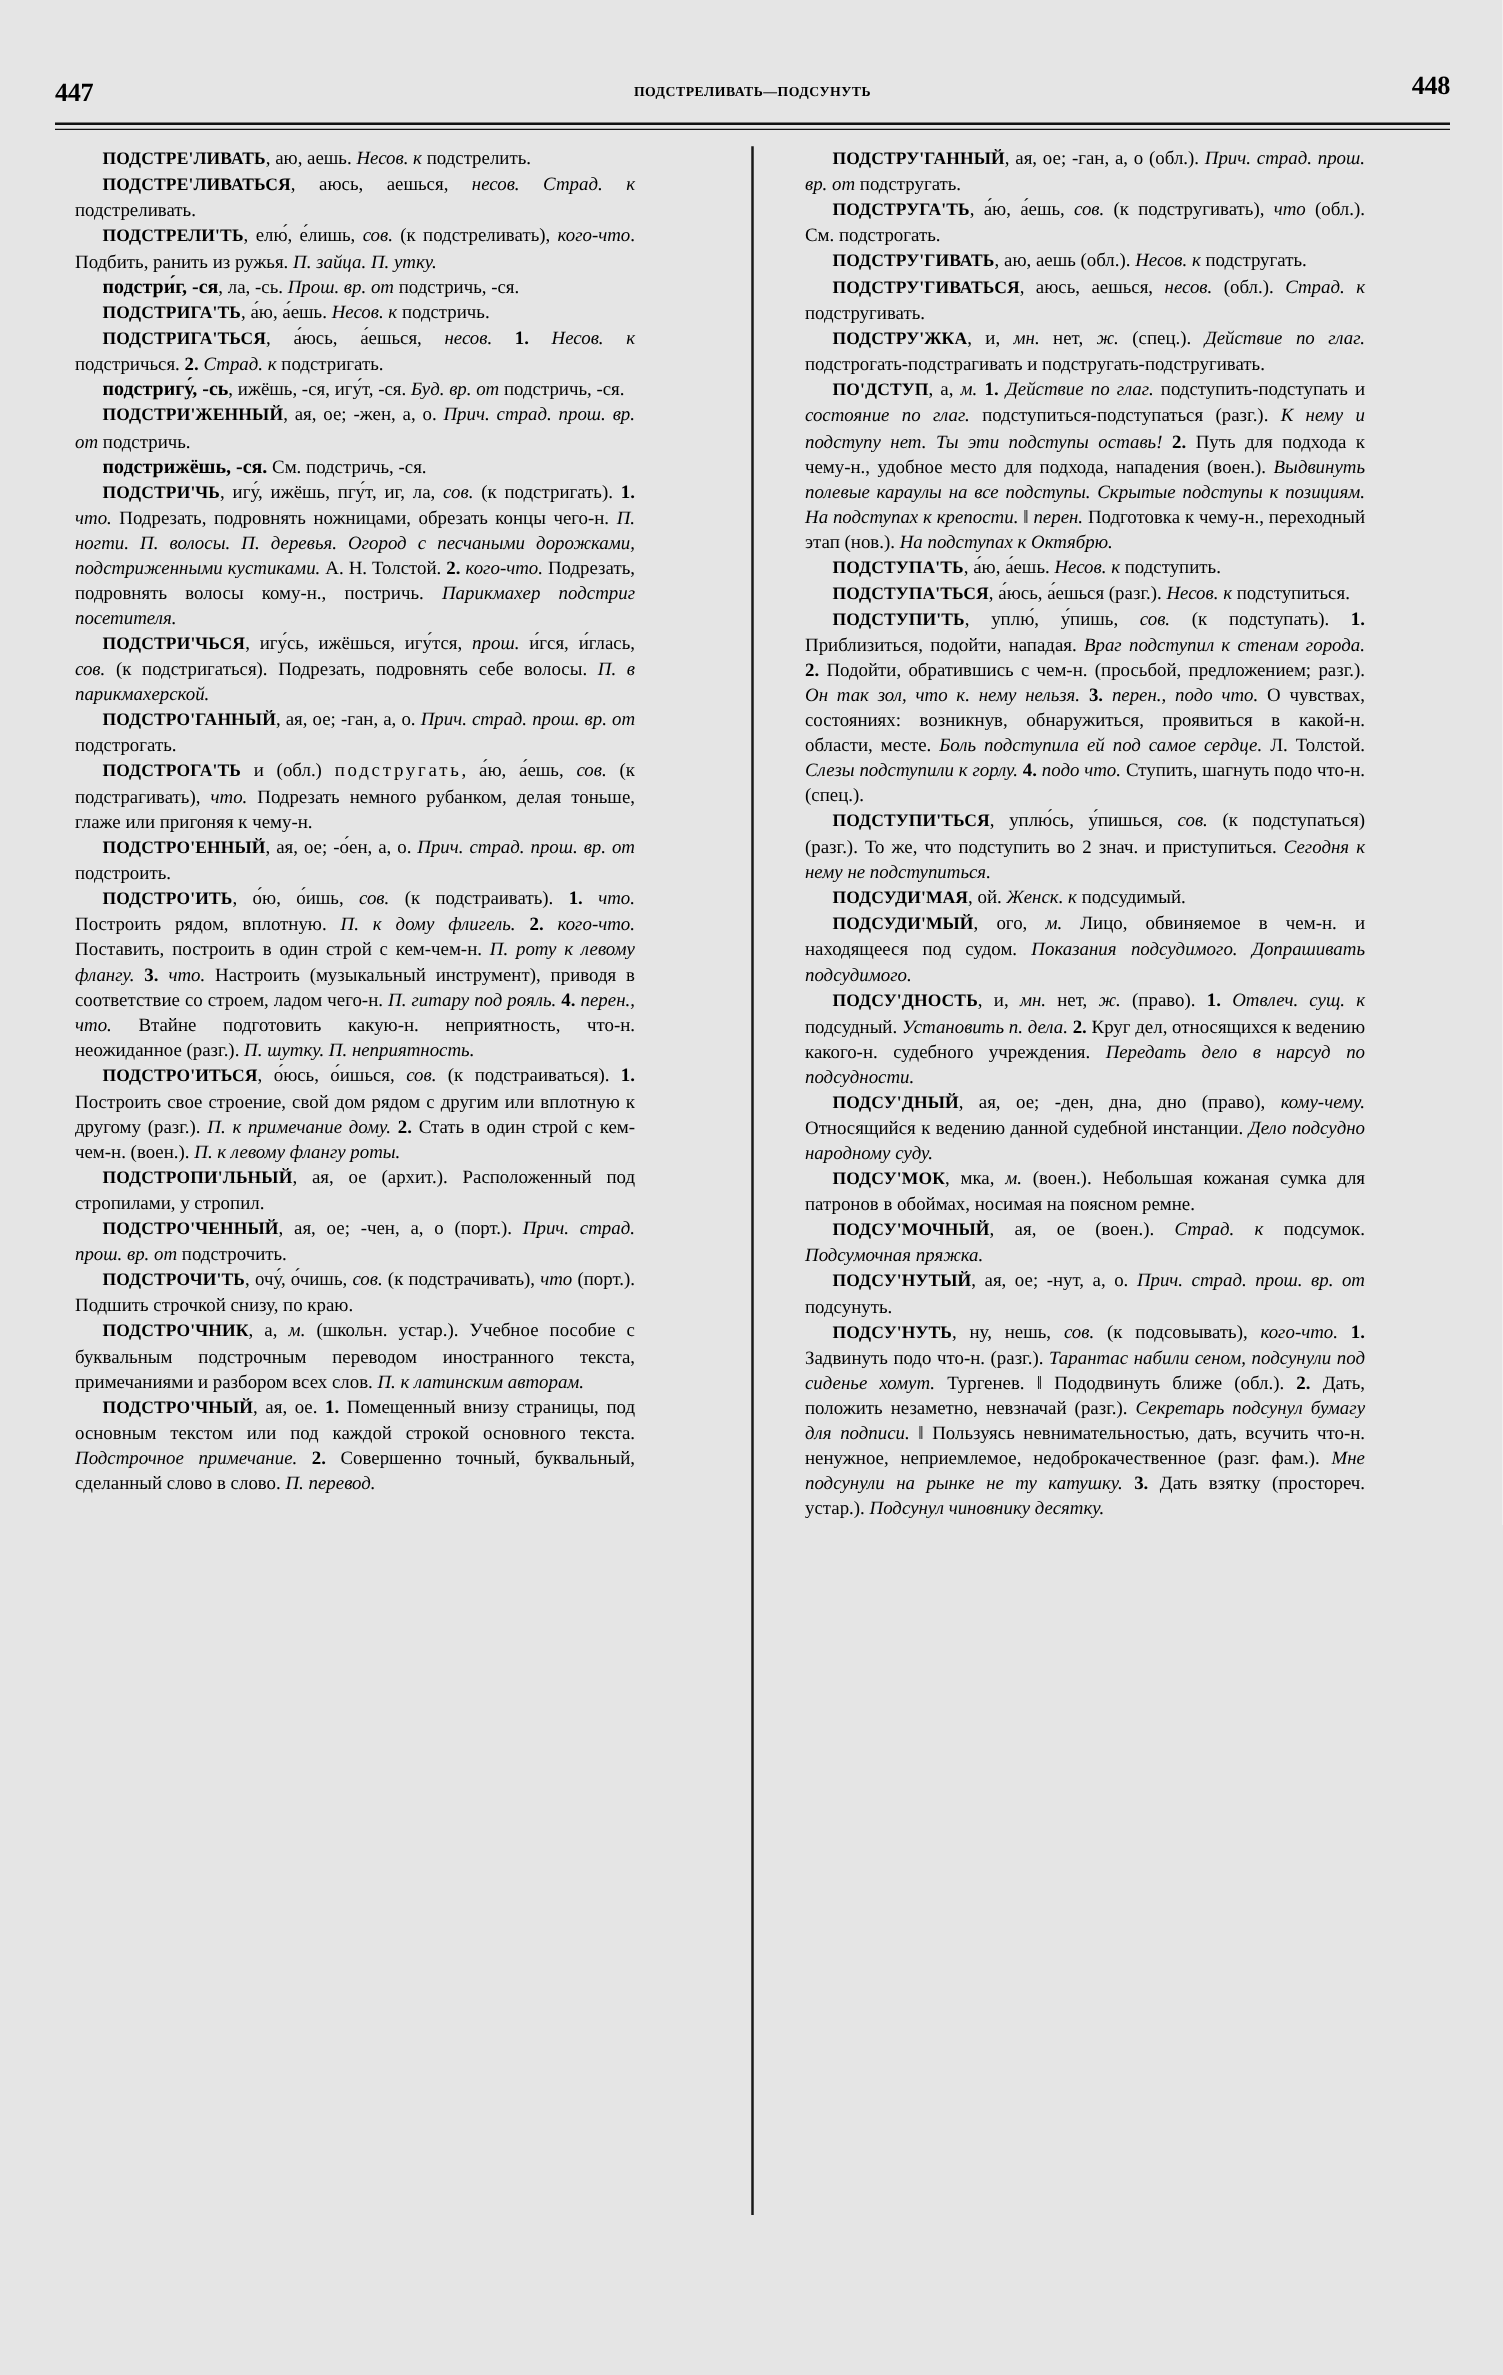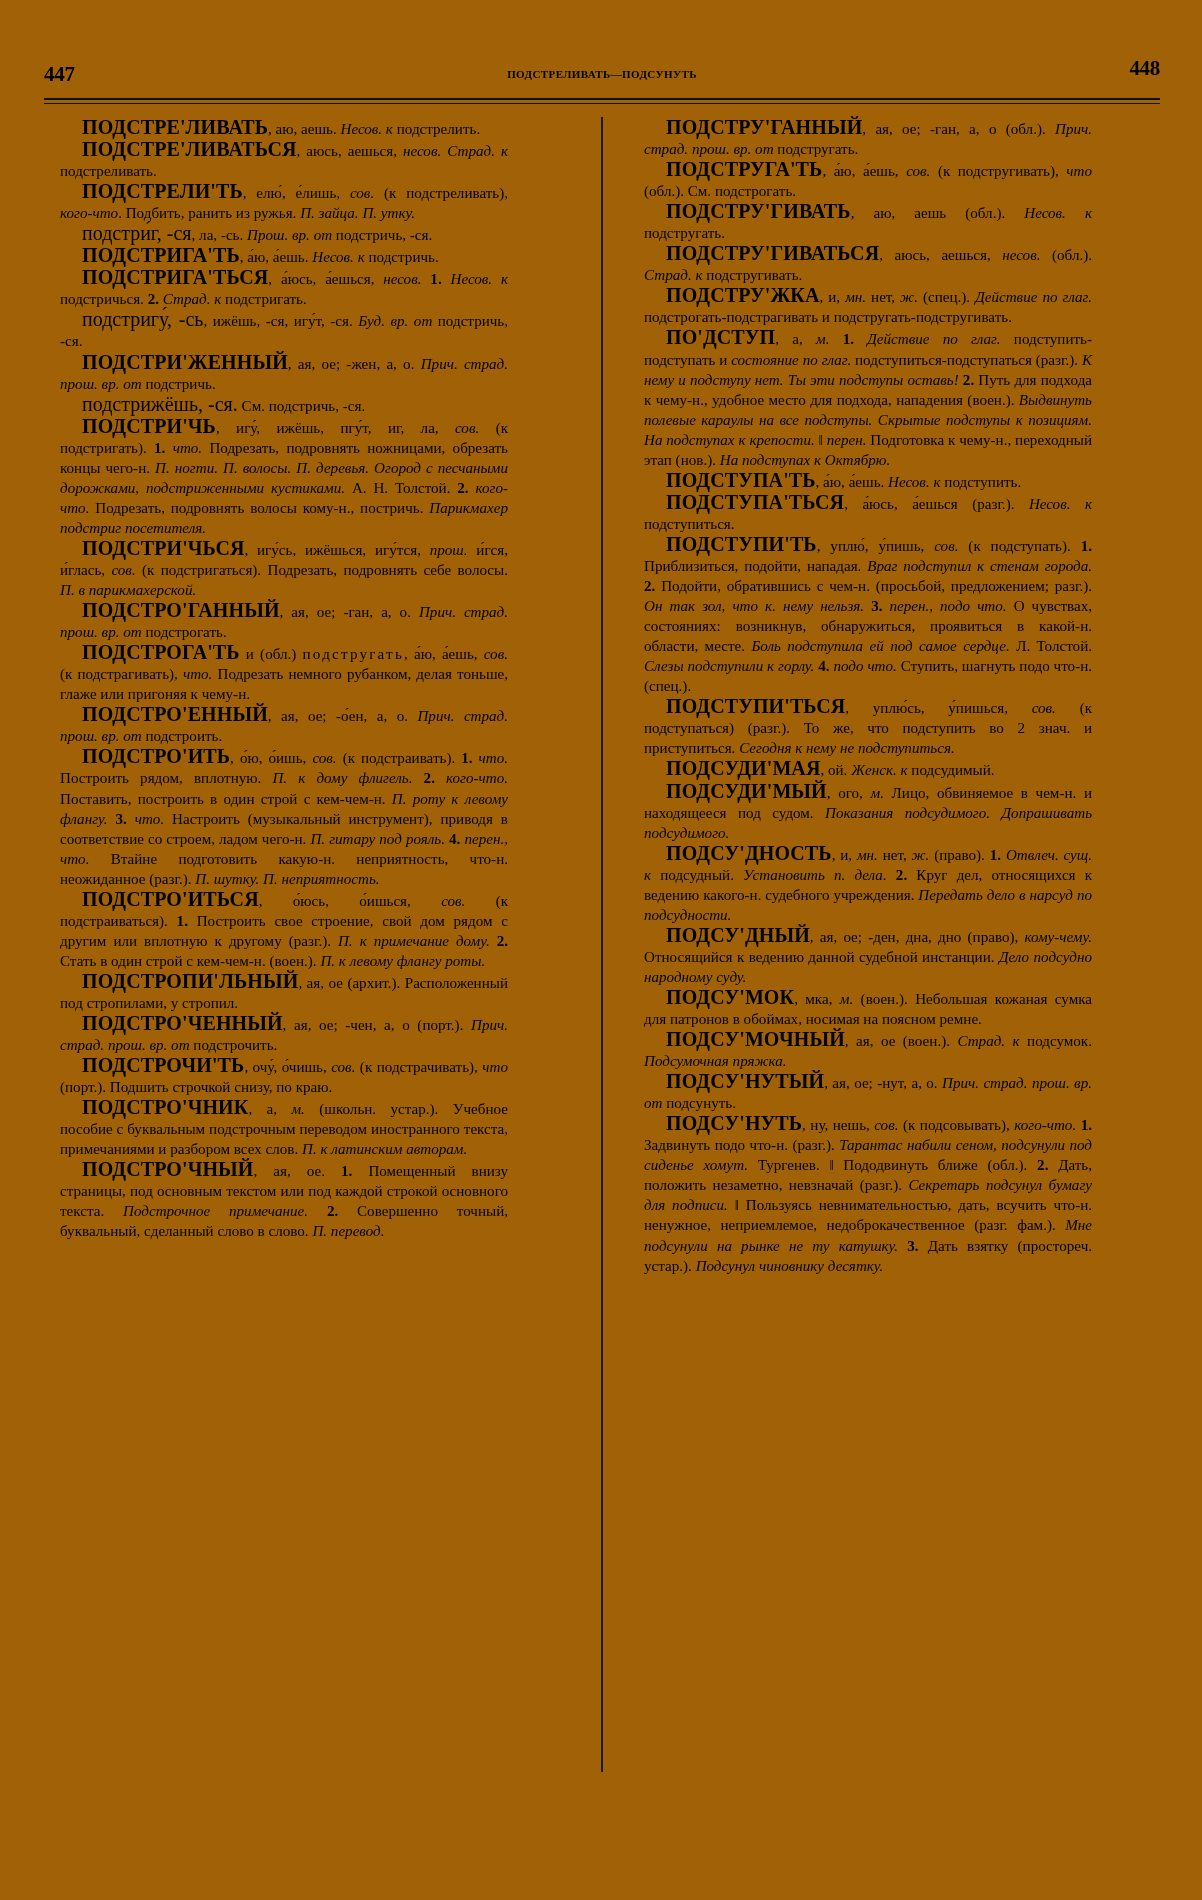--- a/index.html
+++ b/index.html
@@ -13,21 +13,21 @@
     font-family: "Liberation Serif", "DejaVu Serif", serif;
     color: #000000;
     position: relative;
     overflow: hidden;
   }
   .page {
     position: absolute;
     left: 0; top: 0;
     width: 1202px;
     height: 1900px;
-    background: #a16207;
+    background: #e5e5e5;
   }
   
   .running-head {
     position: absolute;
     left: 44px;
     top: 62px;
     width: 1116px;
     height: 34px;
   }
   .folio {
@@ -95,27 +95,27 @@
 
   .entry {
     margin: 0;
     padding: 0;
     text-indent: 22px;
   }
 
   
   .hw {
     font-weight: bold;
-    font-size: 20px;
+    font-size: 14px;
     letter-spacing: 0.1px;
   }
   
   .hw-sm {
-    font-weight: normal;
-    font-size: 20px;
+    font-weight: bold;
+    font-size: 16px;
   }
   .spaced { letter-spacing: 2.2px; }
 </style>
 </head>
 <body>
 
 <div class="page">
 
   <div class="running-head">
     <span class="folio folio-left">447</span>

